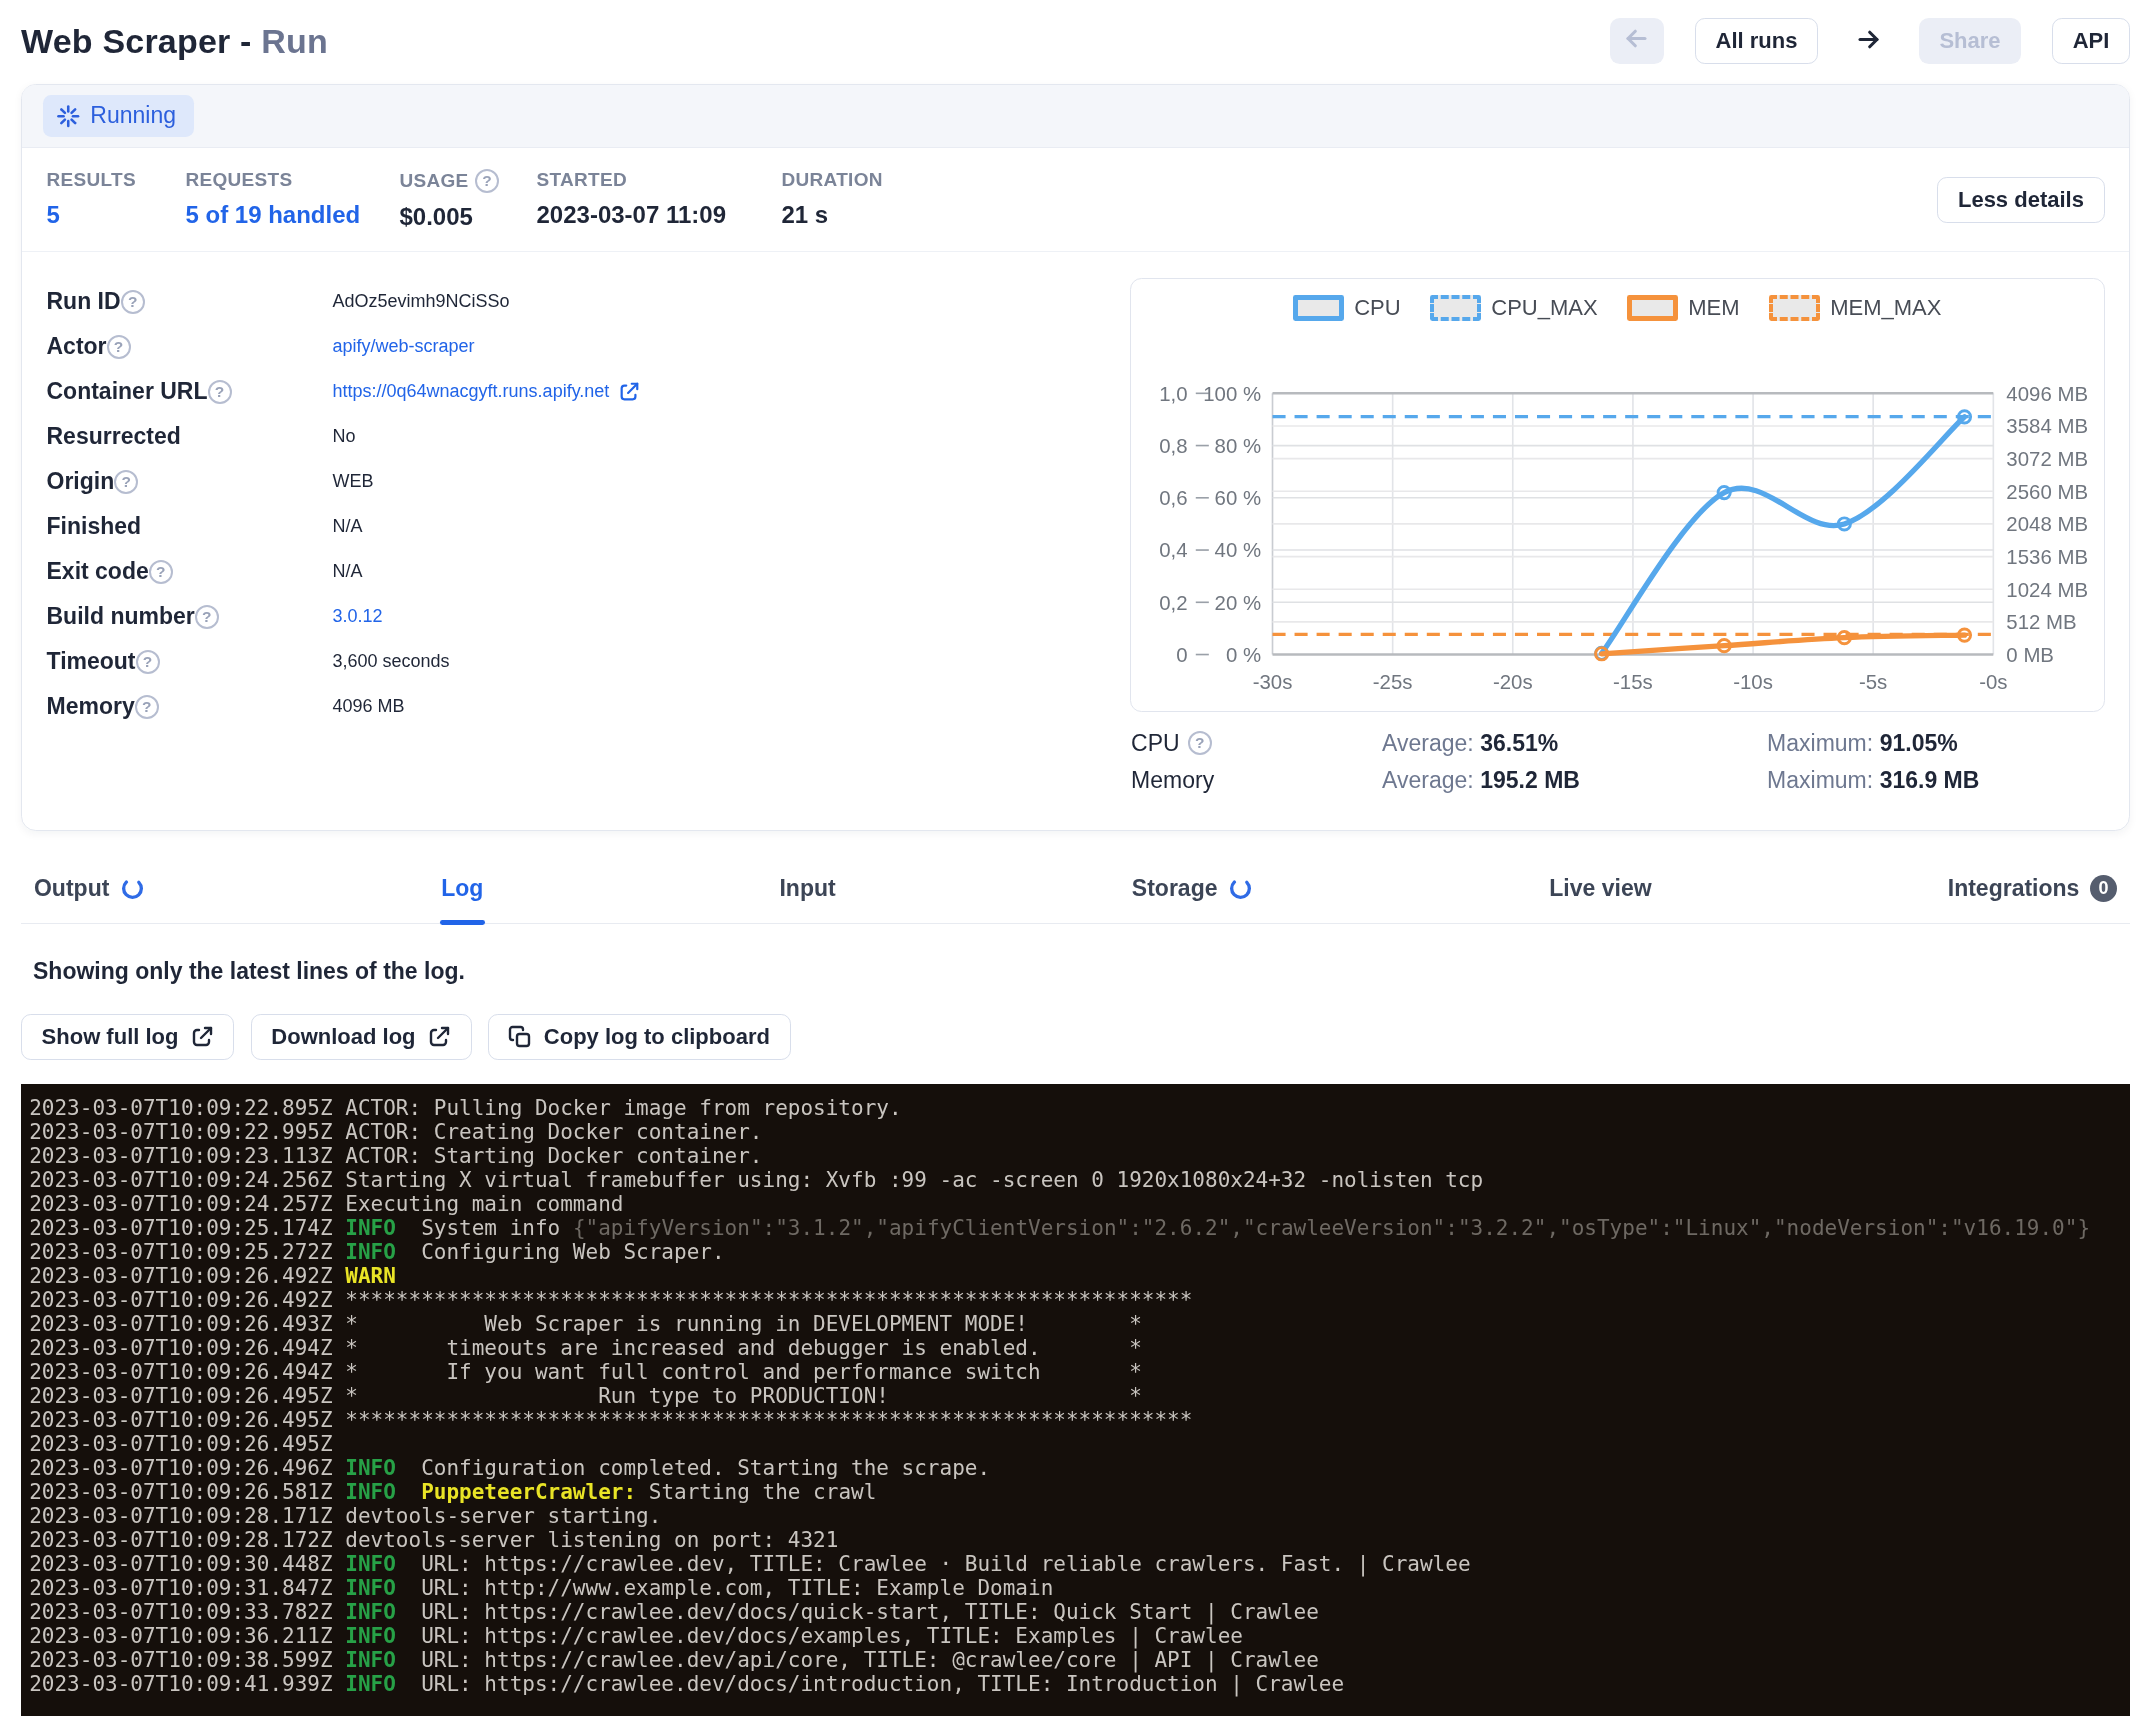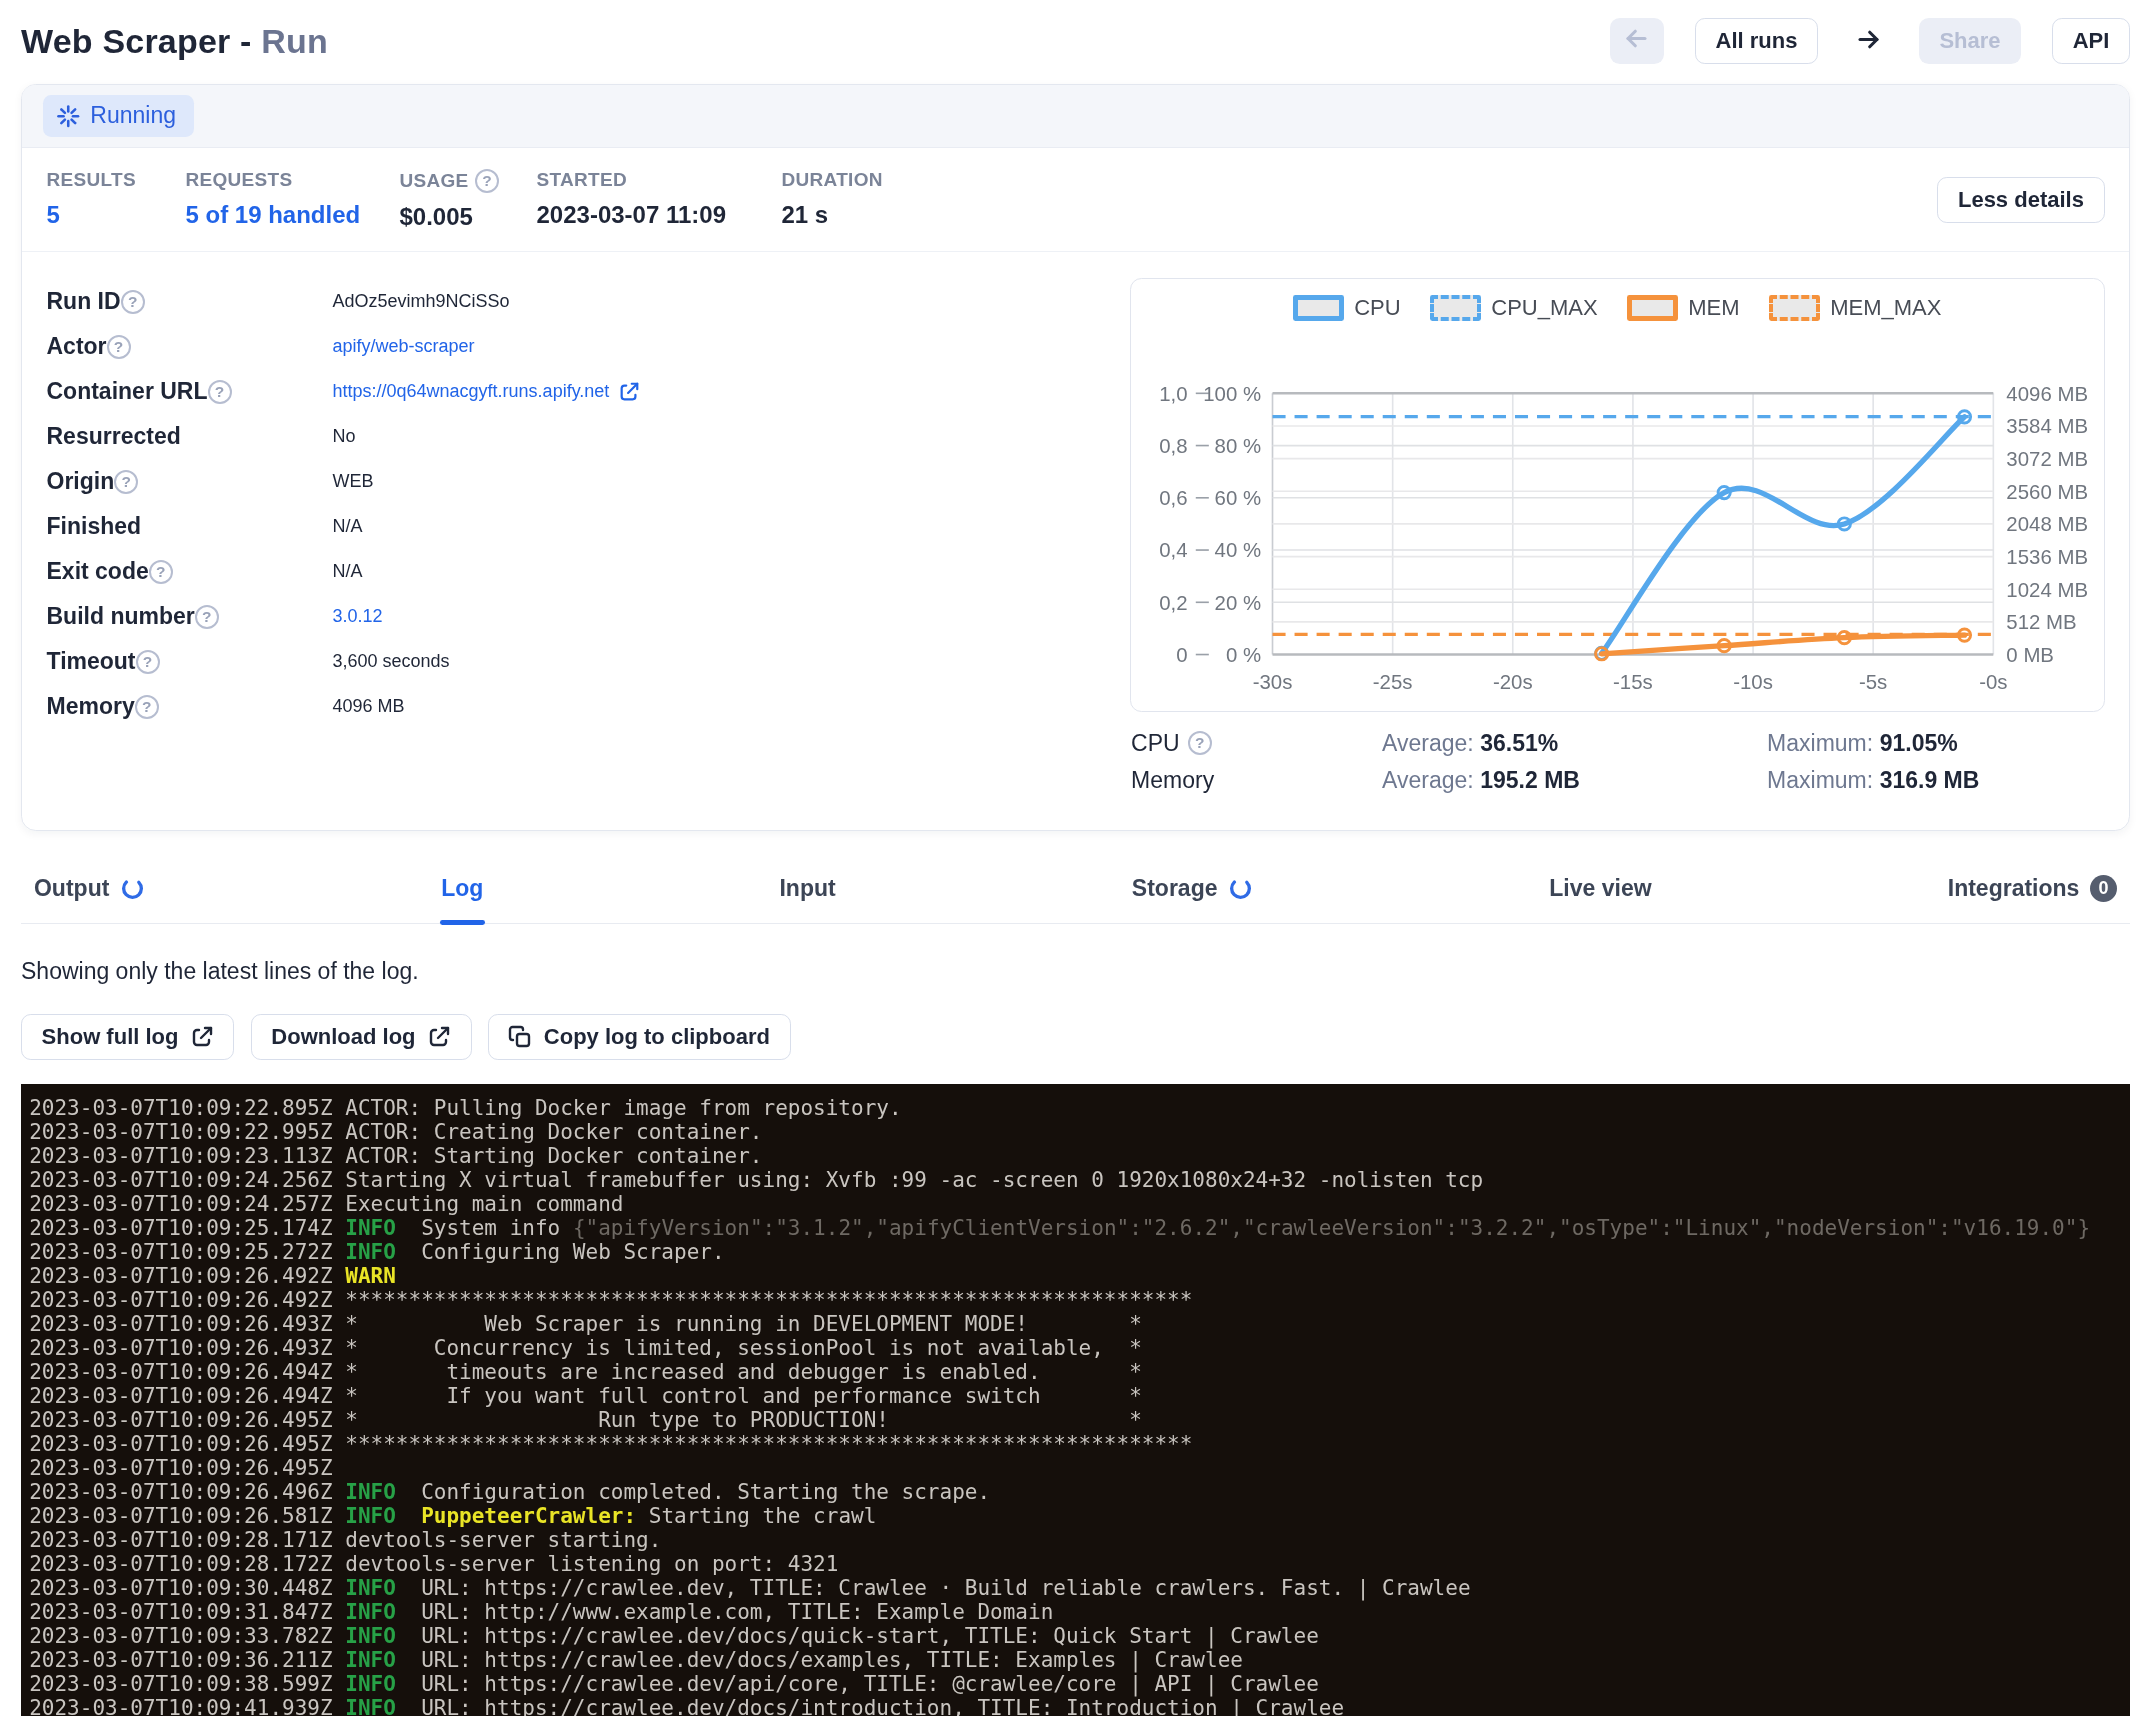--- a/index.html
+++ b/index.html
@@ -78,21 +78,21 @@
   
   .tabs { display:flex; gap:47px; margin-top:36px; border-bottom:1.6px solid #e8ebf1; padding:0 11.4px;justify-content:space-between; }
   .tab { position:relative; display:flex; align-items:center; gap:10.6px; padding:8.2px 1.6px 21px;
          font-size:23px; font-weight:600; color:#3c4556; cursor:pointer; }
   .tab svg { width:25px; height:25px; color:#2f6be6; }
   .tab.active { color:#2164e8; }
   .tab.active::after { content:""; position:absolute; left:0; right:0; bottom:-1.6px; height:4.1px; background:#2164e8; border-radius:2.4px; }
   .tab-badge { width:27px; height:27px; border-radius:50%; background:#555d6e; color:#fff; font-size:18px; font-weight:700;
                display:inline-flex; align-items:center; justify-content:center; }
 
-  .log-notice { margin:34px 0 0; font-size:23px; color:#1f2637; }
+  .log-notice { margin:34px 12px 0; font-size:23px; color:#1f2637;font-weight:bold; }
   .log-actions { margin-top:29px; display:flex; gap:16.3px; }
   .action-btn svg { width:24px; height:24px; }
 
   
   .console { margin-top:24.5px; background:#150f0b; height:696px; position:relative; overflow:hidden; padding:11.4px 8.2px 0 8.2px; }
   .log-line { font-family:"DejaVu Sans Mono", monospace; font-size:21px; line-height:24px; white-space:pre; color:#c9c5c0; }
   .c-plain { color:#c9c5c0; }
   .c-info  { color:#27a147; font-weight:700; }
   .c-warn  { color:#e9e426; font-weight:700; }
   .c-hl    { color:#e9e426; font-weight:700; }
@@ -466,21 +466,20 @@
     <div class="log-line"><span class="c-plain">2023-03-07T10:09:22.895Z</span><span class="c-plain"> ACTOR: Pulling Docker image from repository.</span></div>
       <div class="log-line"><span class="c-plain">2023-03-07T10:09:22.995Z</span><span class="c-plain"> ACTOR: Creating Docker container.</span></div>
       <div class="log-line"><span class="c-plain">2023-03-07T10:09:23.113Z</span><span class="c-plain"> ACTOR: Starting Docker container.</span></div>
       <div class="log-line"><span class="c-plain">2023-03-07T10:09:24.256Z</span><span class="c-plain"> Starting X virtual framebuffer using: Xvfb :99 -ac -screen 0 1920x1080x24+32 -nolisten tcp</span></div>
       <div class="log-line"><span class="c-plain">2023-03-07T10:09:24.257Z</span><span class="c-plain"> Executing main command</span></div>
       <div class="log-line"><span class="c-plain">2023-03-07T10:09:25.174Z</span><span class="c-plain"> </span><span class="c-info">INFO</span><span class="c-plain">  System info </span><span class="c-dim">{"apifyVersion":"3.1.2","apifyClientVersion":"2.6.2","crawleeVersion":"3.2.2","osType":"Linux","nodeVersion":"v16.19.0"}</span></div>
       <div class="log-line"><span class="c-plain">2023-03-07T10:09:25.272Z</span><span class="c-plain"> </span><span class="c-info">INFO</span><span class="c-plain">  Configuring Web Scraper.</span></div>
       <div class="log-line"><span class="c-plain">2023-03-07T10:09:26.492Z</span><span class="c-plain"> </span><span class="c-warn">WARN</span></div>
       <div class="log-line"><span class="c-plain">2023-03-07T10:09:26.492Z</span><span class="c-plain"> *******************************************************************</span></div>
       <div class="log-line"><span class="c-plain">2023-03-07T10:09:26.493Z</span><span class="c-plain"> *          Web Scraper is running in DEVELOPMENT MODE!        *</span></div>
-      <div class="log-line"><span class="c-plain">2023-03-07T10:09:26.493Z</span><span class="c-plain"> *      Concurrency is limited, sessionPool is not available,  *</span></div>
       <div class="log-line"><span class="c-plain">2023-03-07T10:09:26.494Z</span><span class="c-plain"> *       timeouts are increased and debugger is enabled.       *</span></div>
       <div class="log-line"><span class="c-plain">2023-03-07T10:09:26.494Z</span><span class="c-plain"> *       If you want full control and performance switch       *</span></div>
       <div class="log-line"><span class="c-plain">2023-03-07T10:09:26.495Z</span><span class="c-plain"> *                   Run type to PRODUCTION!                   *</span></div>
       <div class="log-line"><span class="c-plain">2023-03-07T10:09:26.495Z</span><span class="c-plain"> *******************************************************************</span></div>
       <div class="log-line"><span class="c-plain">2023-03-07T10:09:26.495Z</span></div>
       <div class="log-line"><span class="c-plain">2023-03-07T10:09:26.496Z</span><span class="c-plain"> </span><span class="c-info">INFO</span><span class="c-plain">  Configuration completed. Starting the scrape.</span></div>
       <div class="log-line"><span class="c-plain">2023-03-07T10:09:26.581Z</span><span class="c-plain"> </span><span class="c-info">INFO</span><span class="c-plain">  </span><span class="c-hl">PuppeteerCrawler:</span><span class="c-plain"> Starting the crawl</span></div>
       <div class="log-line"><span class="c-plain">2023-03-07T10:09:28.171Z</span><span class="c-plain"> devtools-server starting.</span></div>
       <div class="log-line"><span class="c-plain">2023-03-07T10:09:28.172Z</span><span class="c-plain"> devtools-server listening on port: 4321</span></div>
       <div class="log-line"><span class="c-plain">2023-03-07T10:09:30.448Z</span><span class="c-plain"> </span><span class="c-info">INFO</span><span class="c-plain">  URL: https://crawlee.dev, TITLE: Crawlee · Build reliable crawlers. Fast. | Crawlee</span></div>

